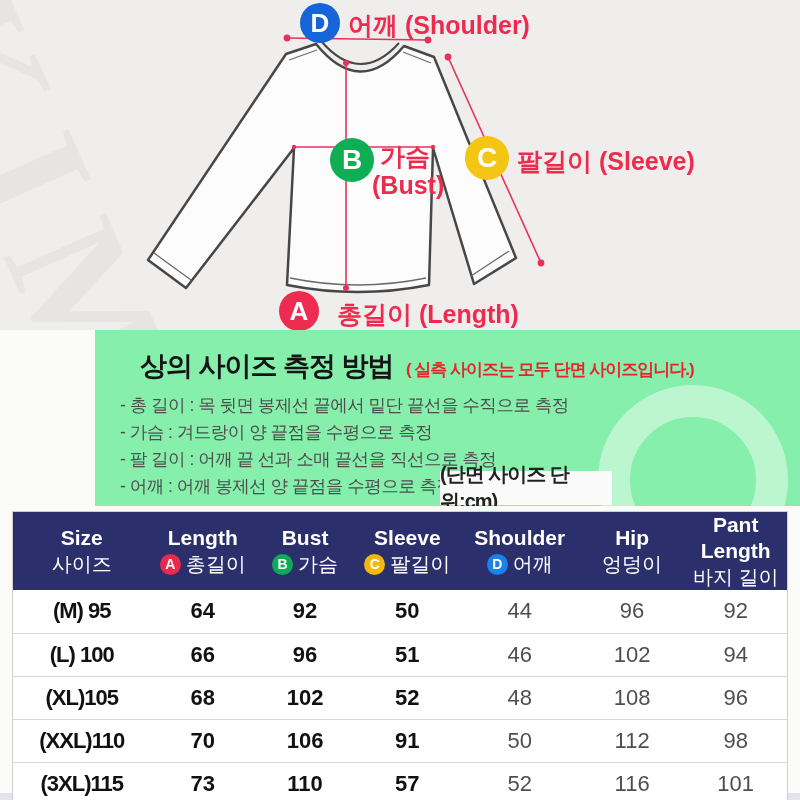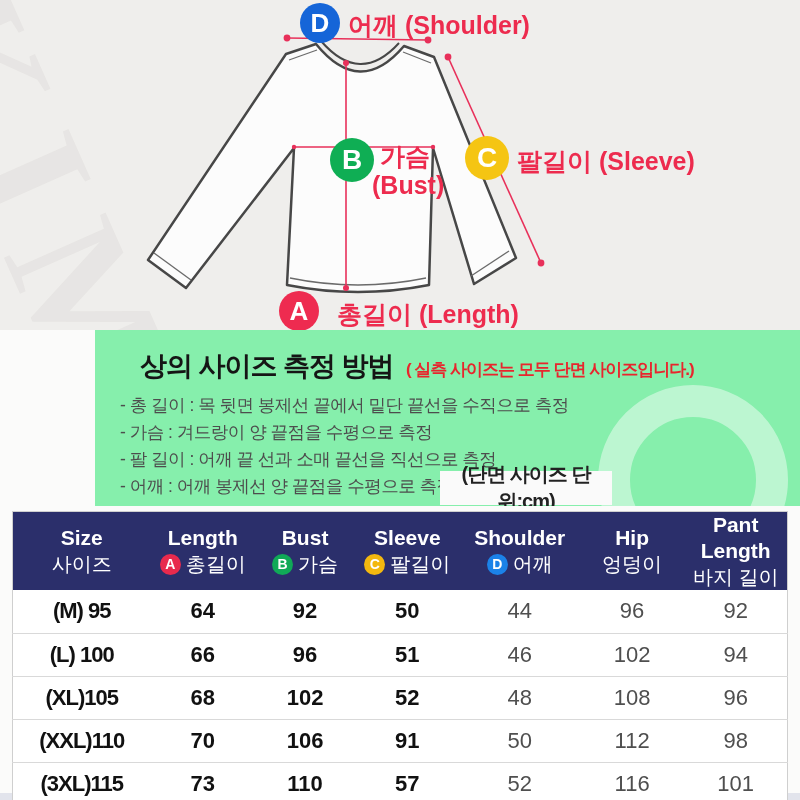--- a/index.html
+++ b/index.html
@@ -47,21 +47,21 @@
     border:32px solid rgba(255,255,255,0.45); border-radius:50%;
   }
   .inst-title-row { position:absolute; left:45px; top:18px; white-space:nowrap; }
   .inst-title { font-size:27px; font-weight:bold; color:#151515; letter-spacing:-1px; }
   .inst-title-note { font-size:17px; font-weight:bold; color:#e8252d; margin-left:8px; letter-spacing:-1px; }
   .inst-list { position:absolute; left:25px; top:62px; list-style:none; }
   .inst-list li { font-size:17.5px; color:#4d4d4d; line-height:27px; letter-spacing:-0.5px; }
   .inst-unit-box {
     position:absolute; left:345px; top:141px; width:172px; height:34px;
     background:#fafafa; color:#222; font-size:20px; font-weight:bold;
-    display:flex; align-items:center; justify-content:center; letter-spacing:-1px;text-align:center;
+    display:flex; align-items:center; justify-content:center; letter-spacing:-1px;
   }
 
   
   .table-wrap { position:absolute; left:12px; top:511px; width:776px; z-index:1; }
   table { width:100%; border-collapse:collapse; table-layout:fixed; background:#fff; border:1px solid #cfcfcf; }
   col.c0{width:17.8%} col.c1{width:13.5%} col.c2{width:12.9%} col.c3{width:13.5%}
   col.c4{width:15.5%} col.c5{width:13.5%} col.c6{width:13.3%}
   thead th { background:#2b2f6b; color:#fff; height:68px; font-weight:normal; padding:0; border:none; }
   .th-en { display:block; font-size:21px; font-weight:600; line-height:26px; }
   .th-ko { display:flex; align-items:center; justify-content:center; gap:5px; font-size:20px; line-height:26px; }

